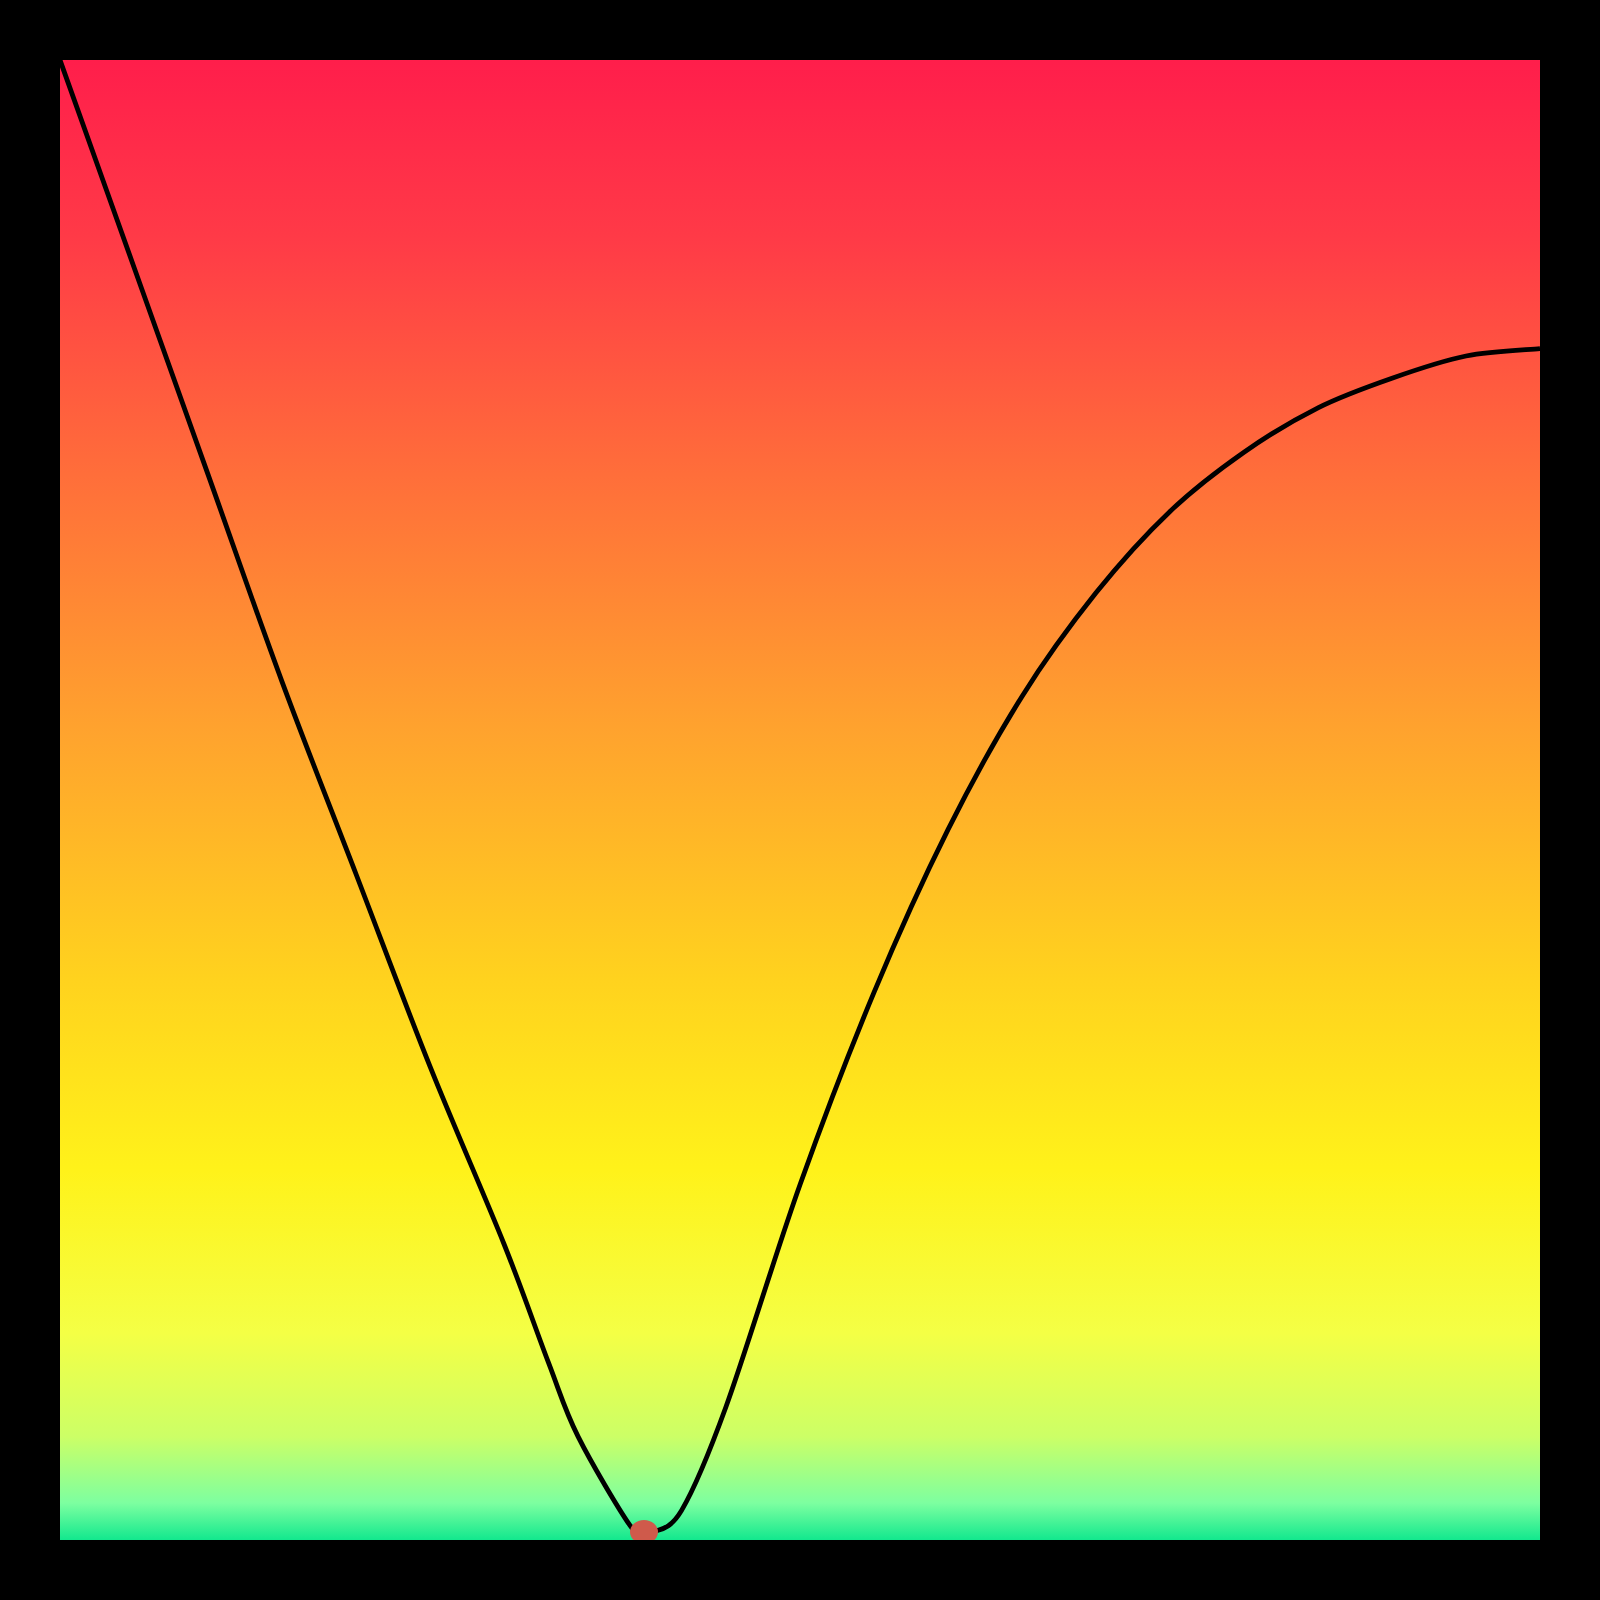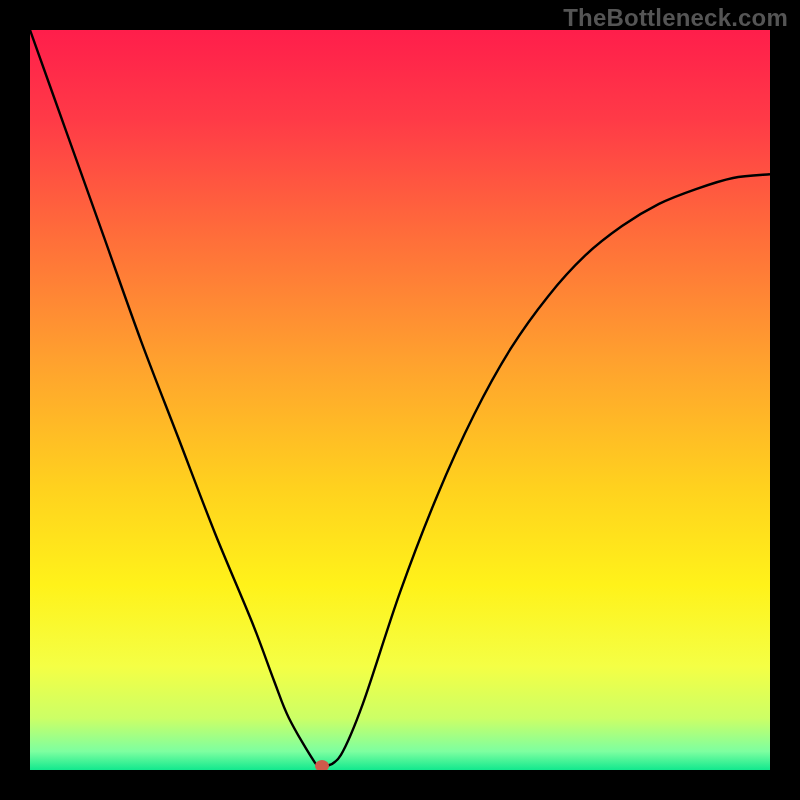--- a/index.html
+++ b/index.html
@@ -54,21 +54,20 @@
     height: 12px;
     border-radius: 50%;
     background: #cf5a4b;
     transform: translate(-50%, -50%);
   }
 </style>
 </head>
 <body>
 
 <div class="frame">
-  <div class="watermark">TheBottleneck.com</div>
 
   <div class="plot-area">
     <svg class="gradient" viewBox="0 0 740 740" preserveAspectRatio="none">
       <defs>
         <linearGradient id="bg-grad" x1="0" y1="0" x2="0" y2="1">
             <stop offset="0%" stop-color="#ff1e4b"></stop>
             <stop offset="12%" stop-color="#ff3a47"></stop>
             <stop offset="28.000000000000004%" stop-color="#ff6e3a"></stop>
             <stop offset="45%" stop-color="#ffa22e"></stop>
             <stop offset="62%" stop-color="#ffd21e"></stop>

